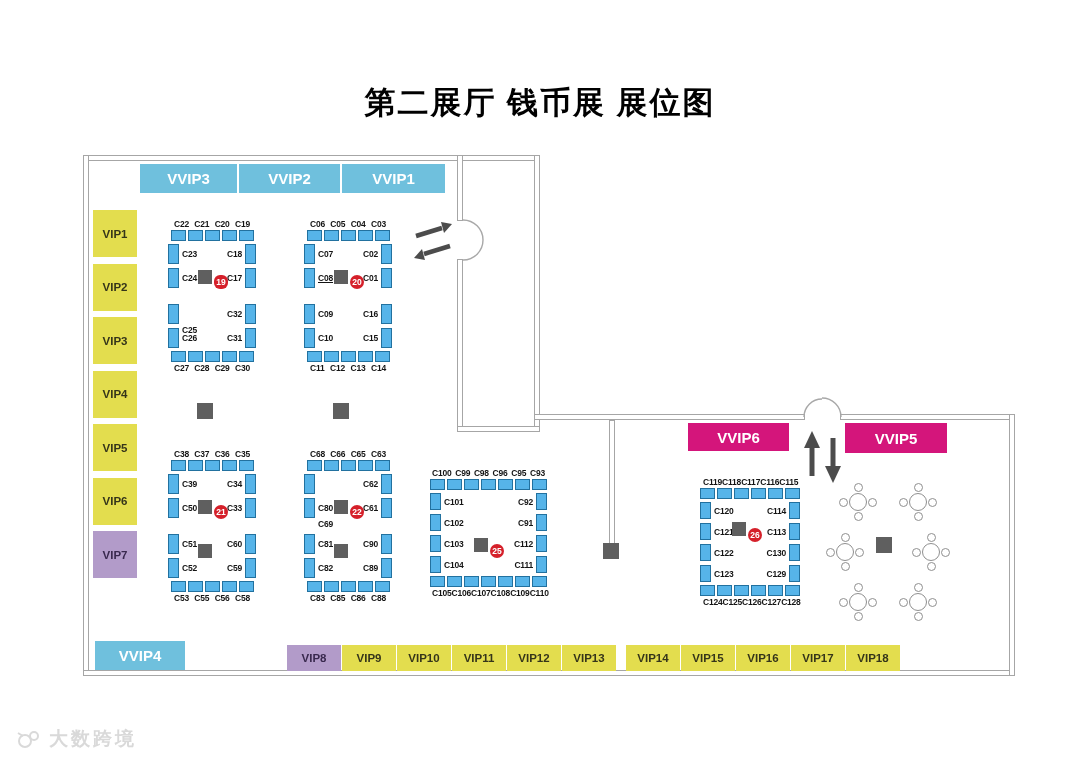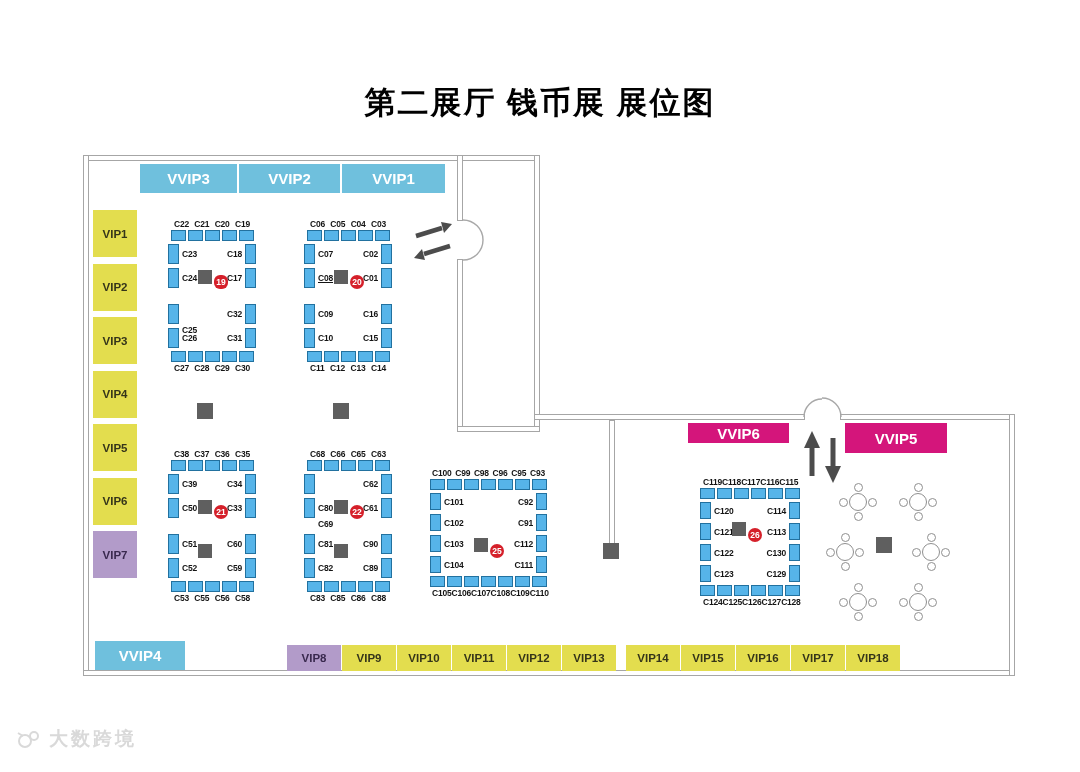--- a/index.html
+++ b/index.html
@@ -65,21 +65,21 @@
   <div class="wall" style="left:457px;top:426px;width:83px;height:6px"></div>
   <div class="wall" style="left:534px;top:414px;width:271px;height:6px"></div>
   <div class="wall" style="left:840px;top:414px;width:175px;height:6px"></div>
   <div class="wall" style="left:1009px;top:414px;width:6px;height:262px"></div>
   <div class="wall" style="left:609px;top:420px;width:6px;height:126px"></div>
 
   <div class="zone blue" style="left:140px;top:164px;width:97px;height:29px">VVIP3</div>
   <div class="zone blue" style="left:239px;top:164px;width:101px;height:29px">VVIP2</div>
   <div class="zone blue" style="left:342px;top:164px;width:103px;height:29px">VVIP1</div>
   <div class="zone blue" style="left:95px;top:641px;width:90px;height:29px">VVIP4</div>
-  <div class="zone magenta" style="left:688px;top:423px;width:101px;height:20px">VVIP6</div>
+  <div class="zone magenta" style="left:688px;top:423px;width:101px;height:28px">VVIP6</div>
   <div class="zone magenta" style="left:845px;top:423px;width:102px;height:30px">VVIP5</div>
 
   <svg class="overlay" width="1080" height="772" viewBox="0 0 1080 772">
     <g stroke="#a8a8a8" stroke-width="1.4" fill="none">
       <path d="M 463 220 A 20 20 0 0 1 483 240"></path>
       <path d="M 463 260 A 20 20 0 0 0 483 240"></path>
       <path d="M 804 417 A 18 18 0 0 1 822 399"></path>
       <path d="M 841 417 A 19 19 0 0 0 822 398"></path>
     </g>
     <g>

